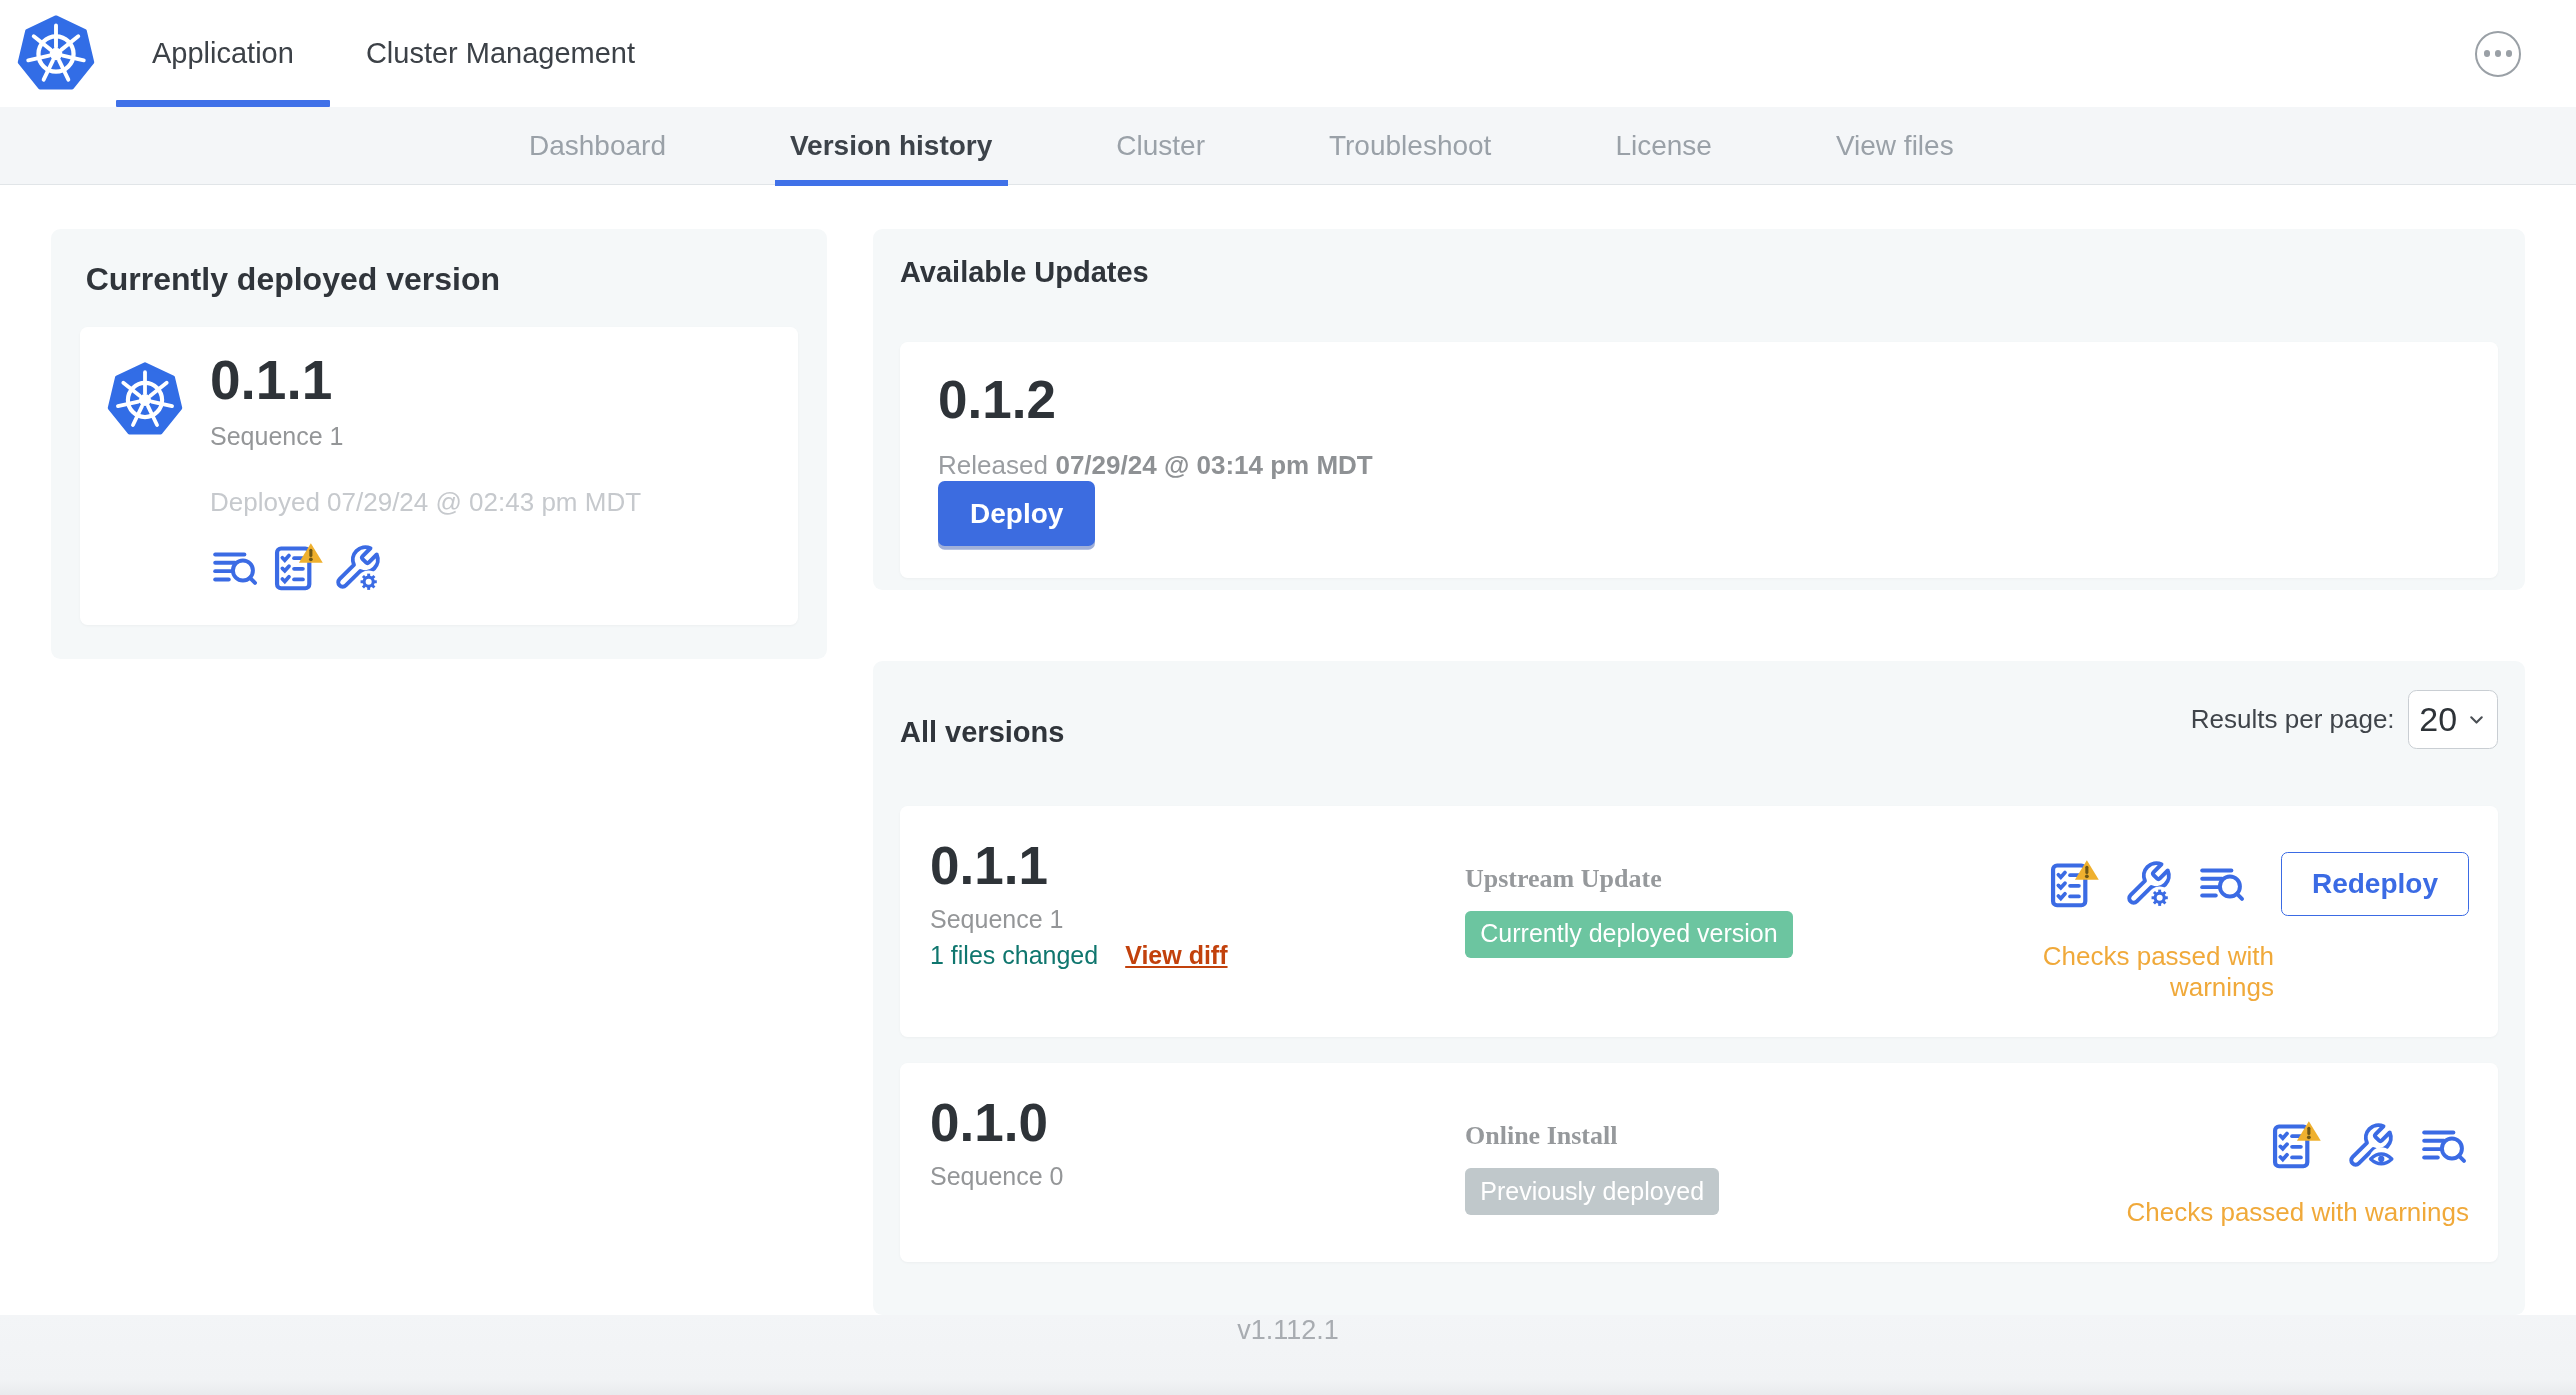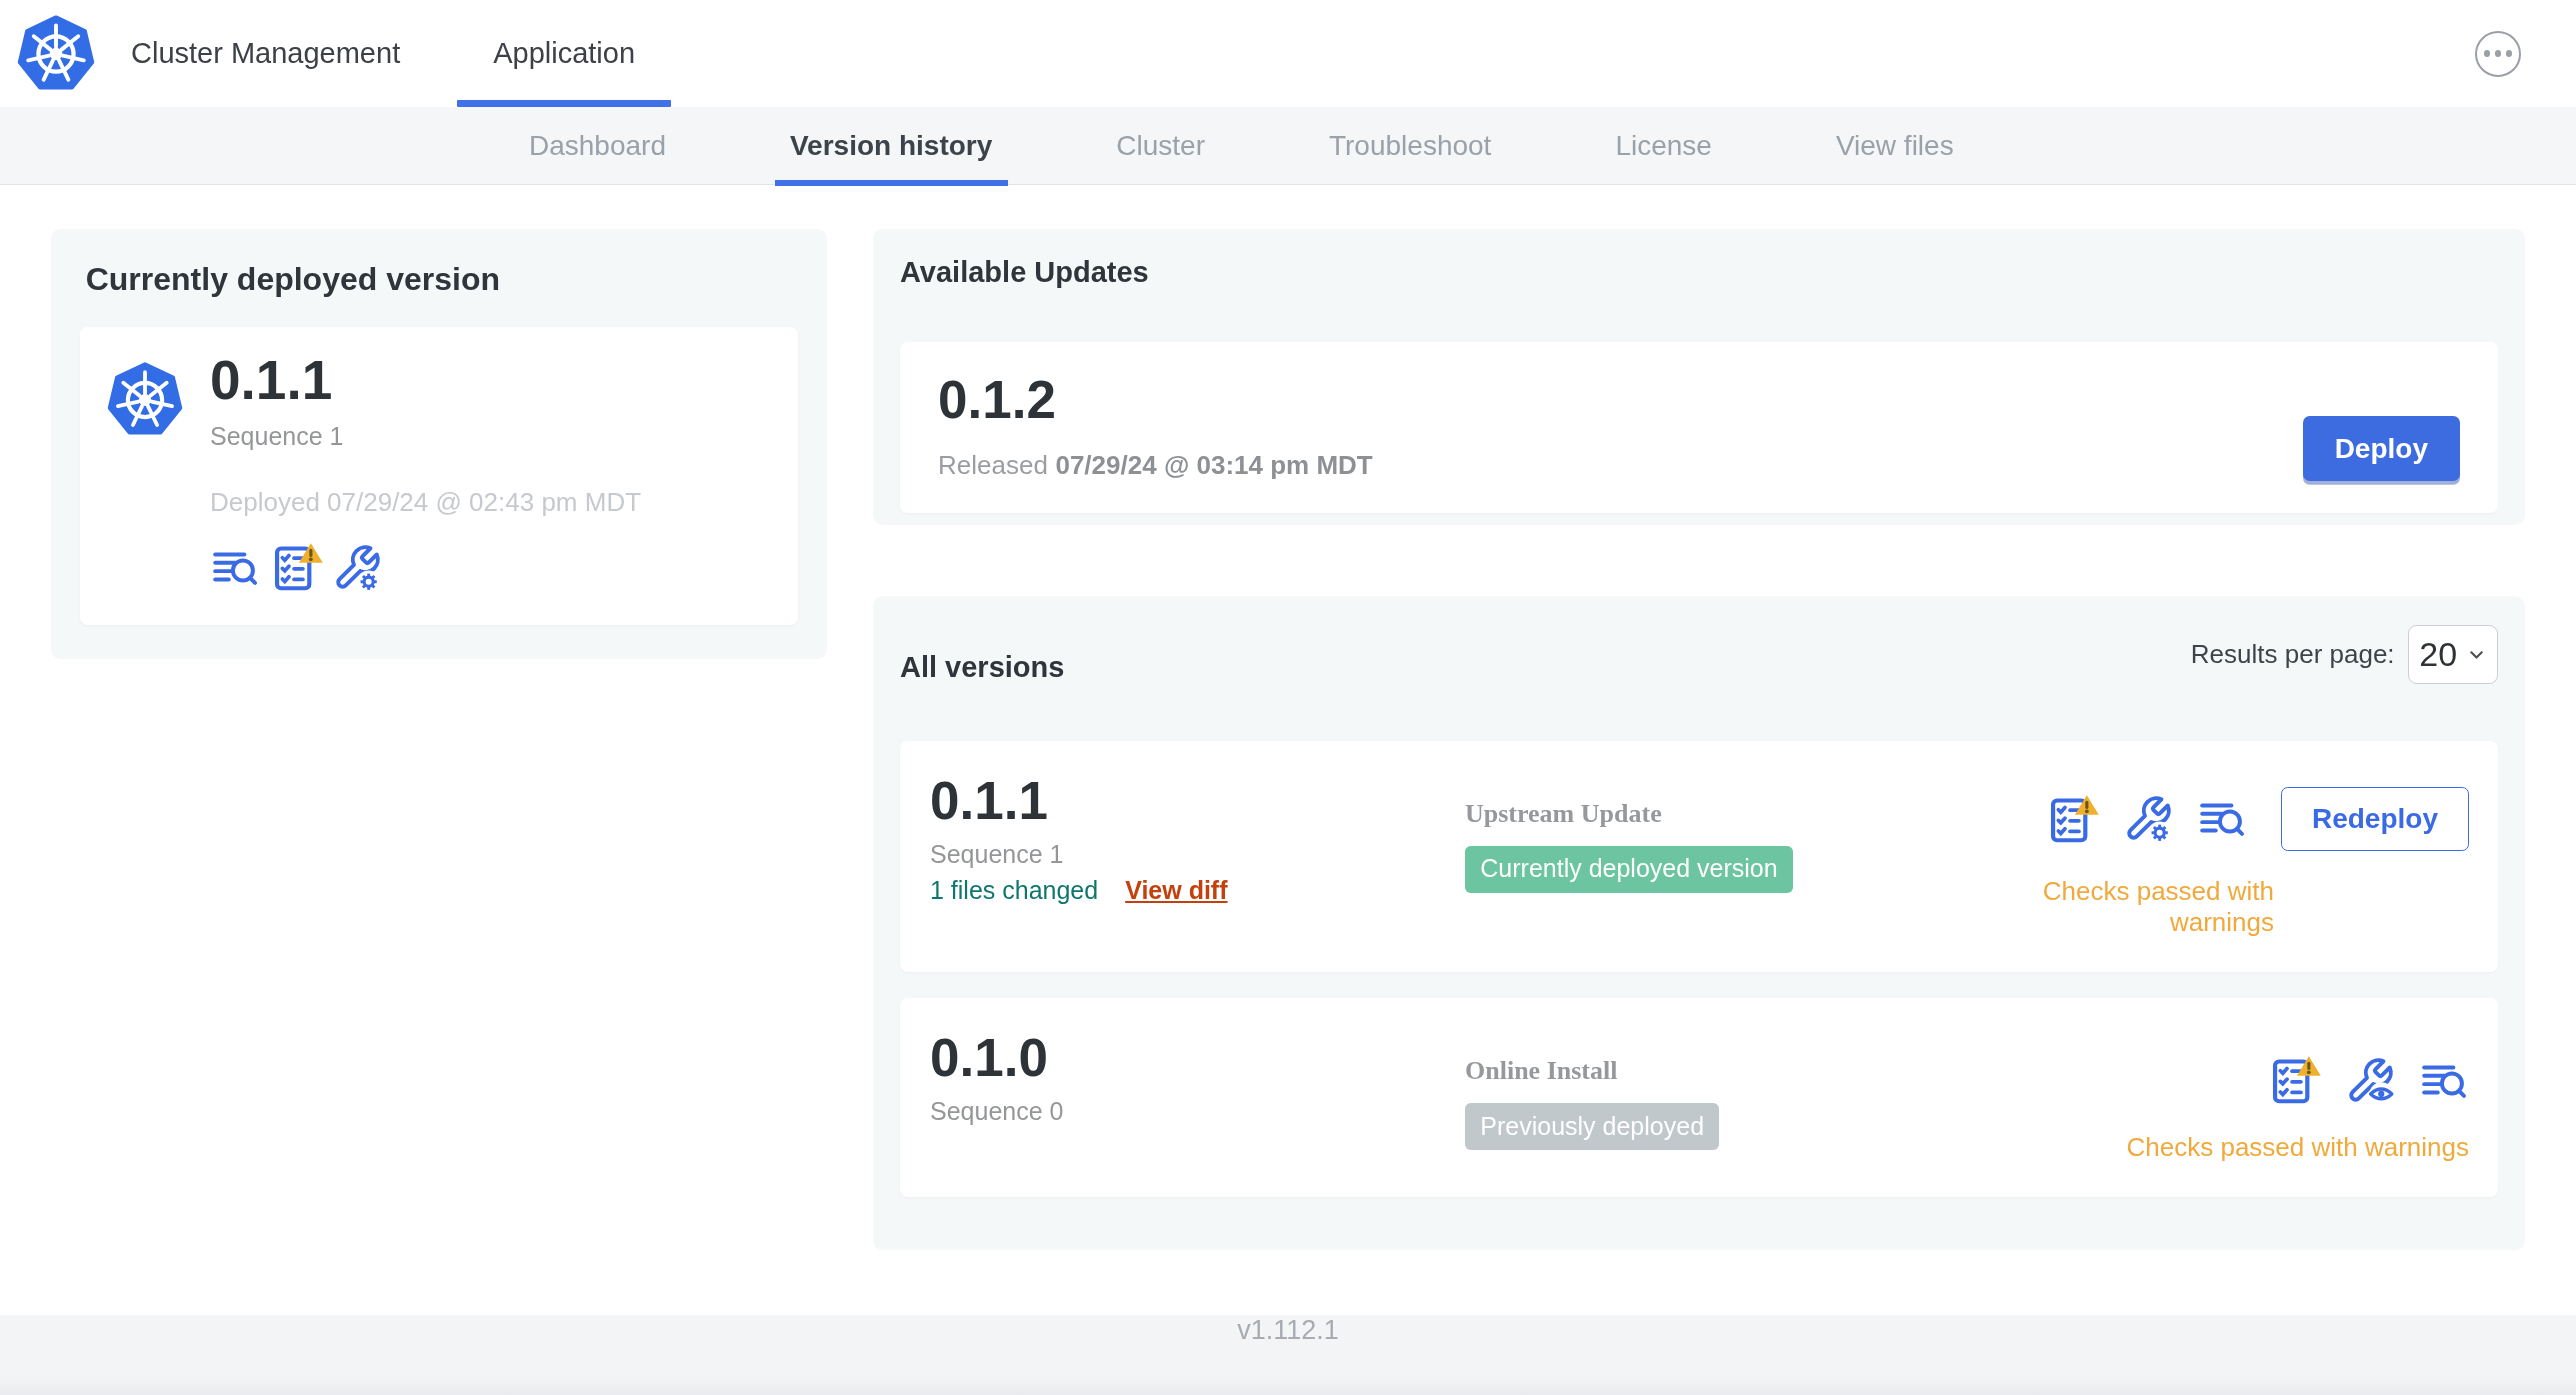--- a/index.html
+++ b/index.html
@@ -65,22 +65,22 @@
   .vc-deployed { margin-top:36px; font-size:26px; color:#c6c9cd; }
   .vc-icons { margin-top:23px; display:flex; align-items:center; gap:9.5px; }
 
   
   .right-col { flex:1; min-width:0; }
 
   .updates-panel { padding:27px 27px 11.5px; margin-bottom:71px; }
   .panel h3 { margin:0; font-size:29px; font-weight:600; color:#30353b; }
   .update-card {
     margin-top:53px; background:#fff; border-radius:7.6px;
-    padding:29px 38px 32px; display:flex; align-items:flex-end;
-    justify-content:space-between; box-shadow:0 1px 2.9px rgba(0,0,0,.04);
+    padding:29px 38px 32px; display:flex; align-items:flex-start;
+    justify-content:space-between; box-shadow:0 1px 2.9px rgba(0,0,0,.04);flex-direction:column;
   }
   .uc-version { font-size:53px; font-weight:700; color:#2e3338; line-height:1.1; }
   .uc-released { margin-top:21px; font-size:26px; color:#9a9da1; }
   .uc-released .date { font-weight:700; color:#8e9194; margin-left:7.6px; }
   .deploy-btn {
     background:#3c6ce0; color:#fff; border:none; border-radius:6.7px;
     font-family:inherit; font-size:28px; font-weight:700;
     padding:0 32px; height:65px; box-shadow:0 3.8px 0 rgba(44,80,170,.45);
   }
 
@@ -209,25 +209,25 @@
       <polyline points="6,9.5 12,15.5 18,9.5" fill="none" stroke="#4a4f54" stroke-width="2.4" stroke-linecap="round" stroke-linejoin="round"></polyline>
     </symbol>
   </defs>
 </svg>
 
 <header class="topbar">
   <svg class="logo" viewBox="0 0 82 82" width="78" height="78">
       <use href="#i-k8s"></use>
     </svg>
 
+  <div class="top-tab first active clickable">
+    <span>Application</span>
+  </div>
   <div class="top-tab clickable">
     <span>Cluster Management</span>
-  </div>
-  <div class="top-tab first active clickable">
-    <span>Application</span>
   </div>
 
   <div class="menu-btn clickable">
     <span class="dot"></span>
     <span class="dot"></span>
     <span class="dot"></span>
   </div>
 </header>
 
 <nav class="subnav">

